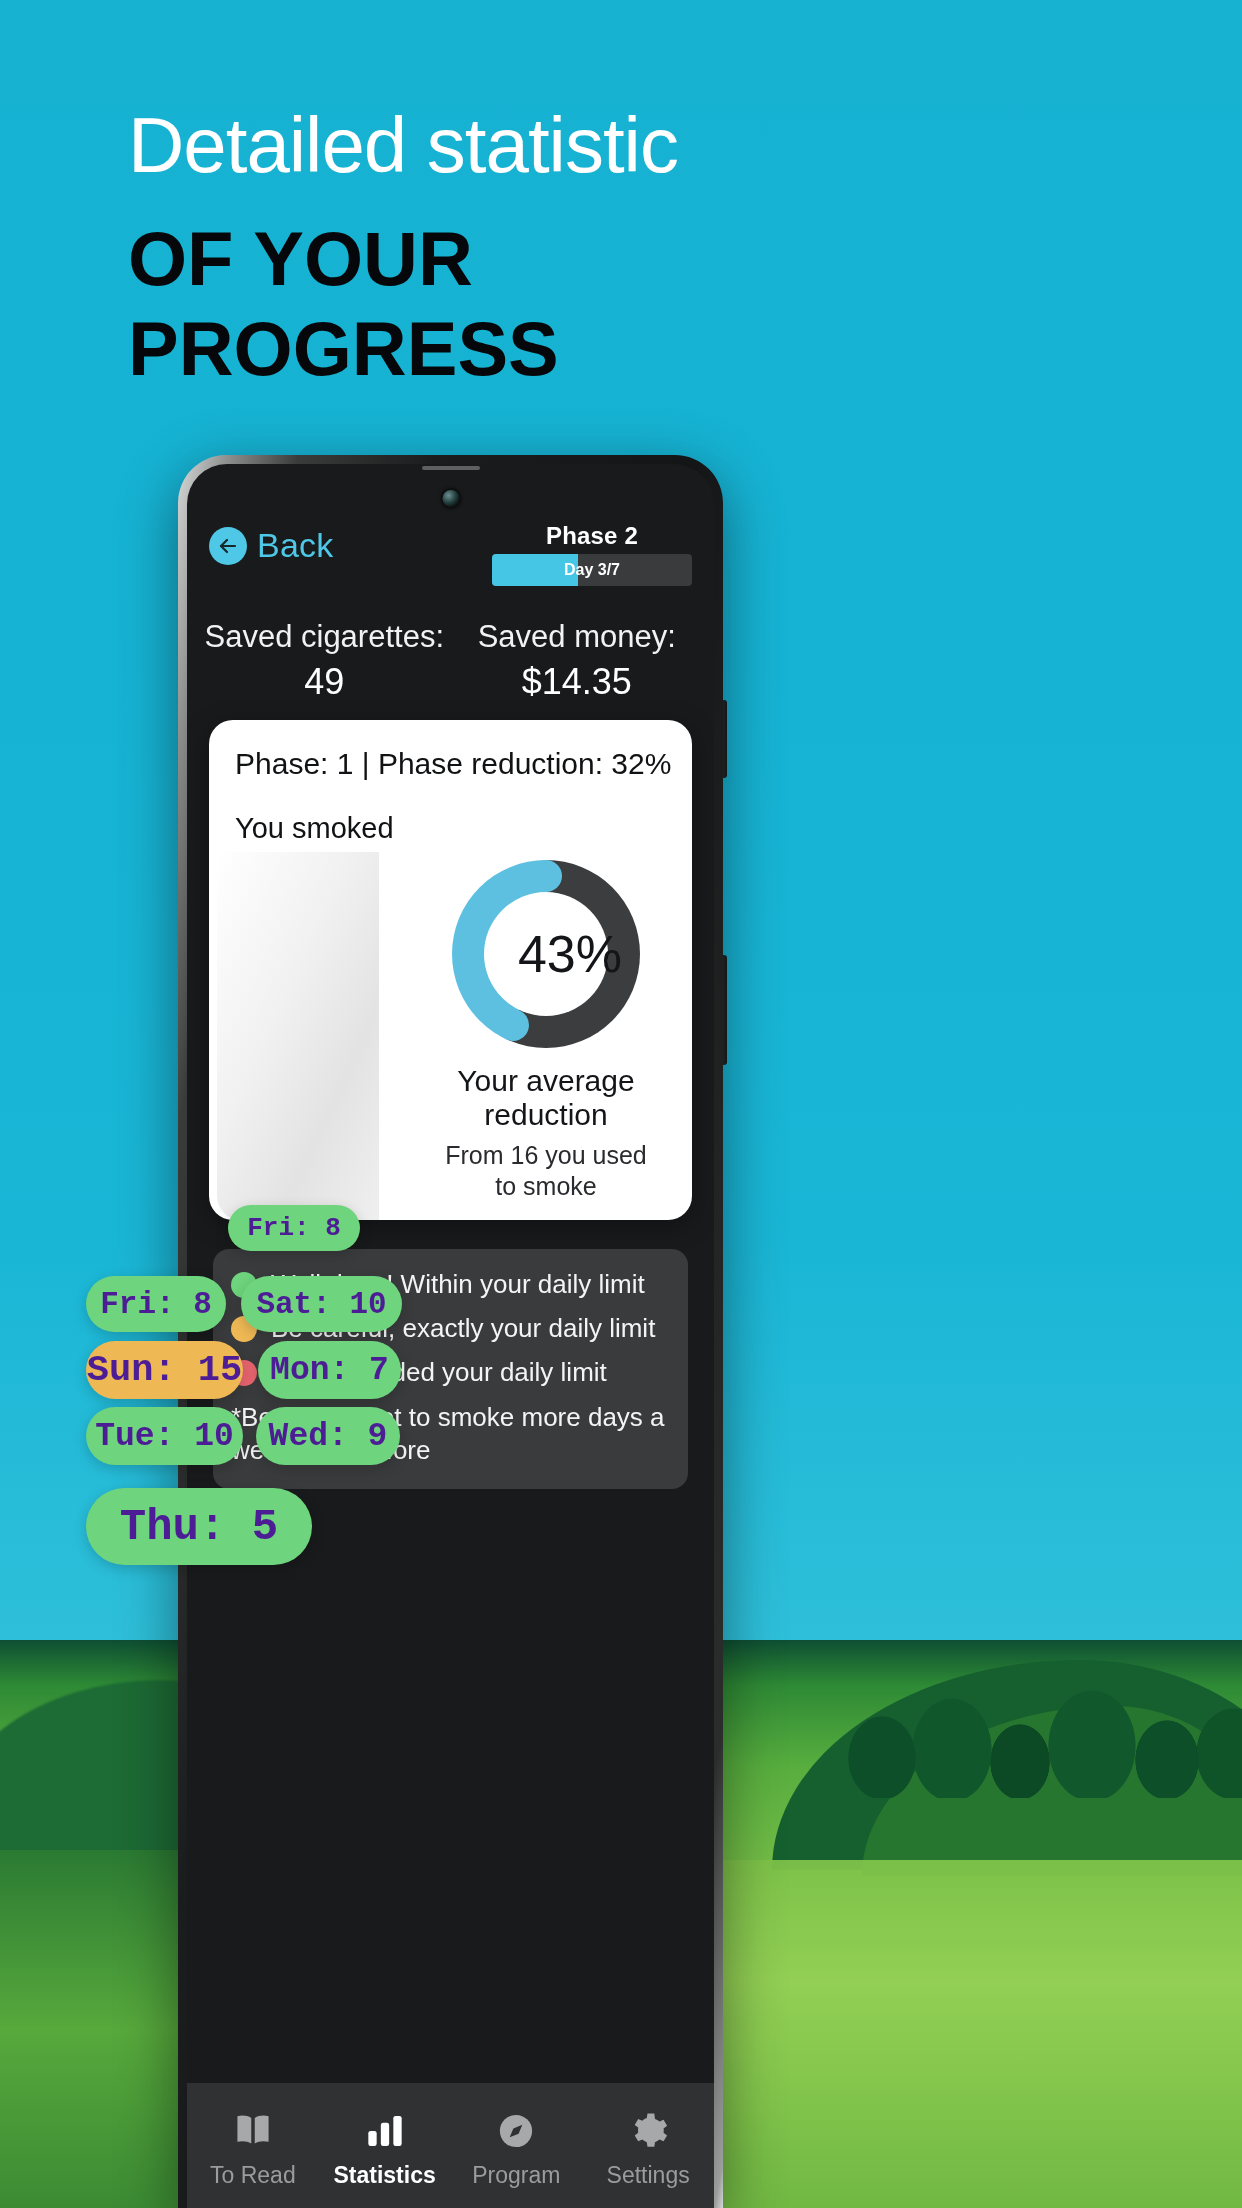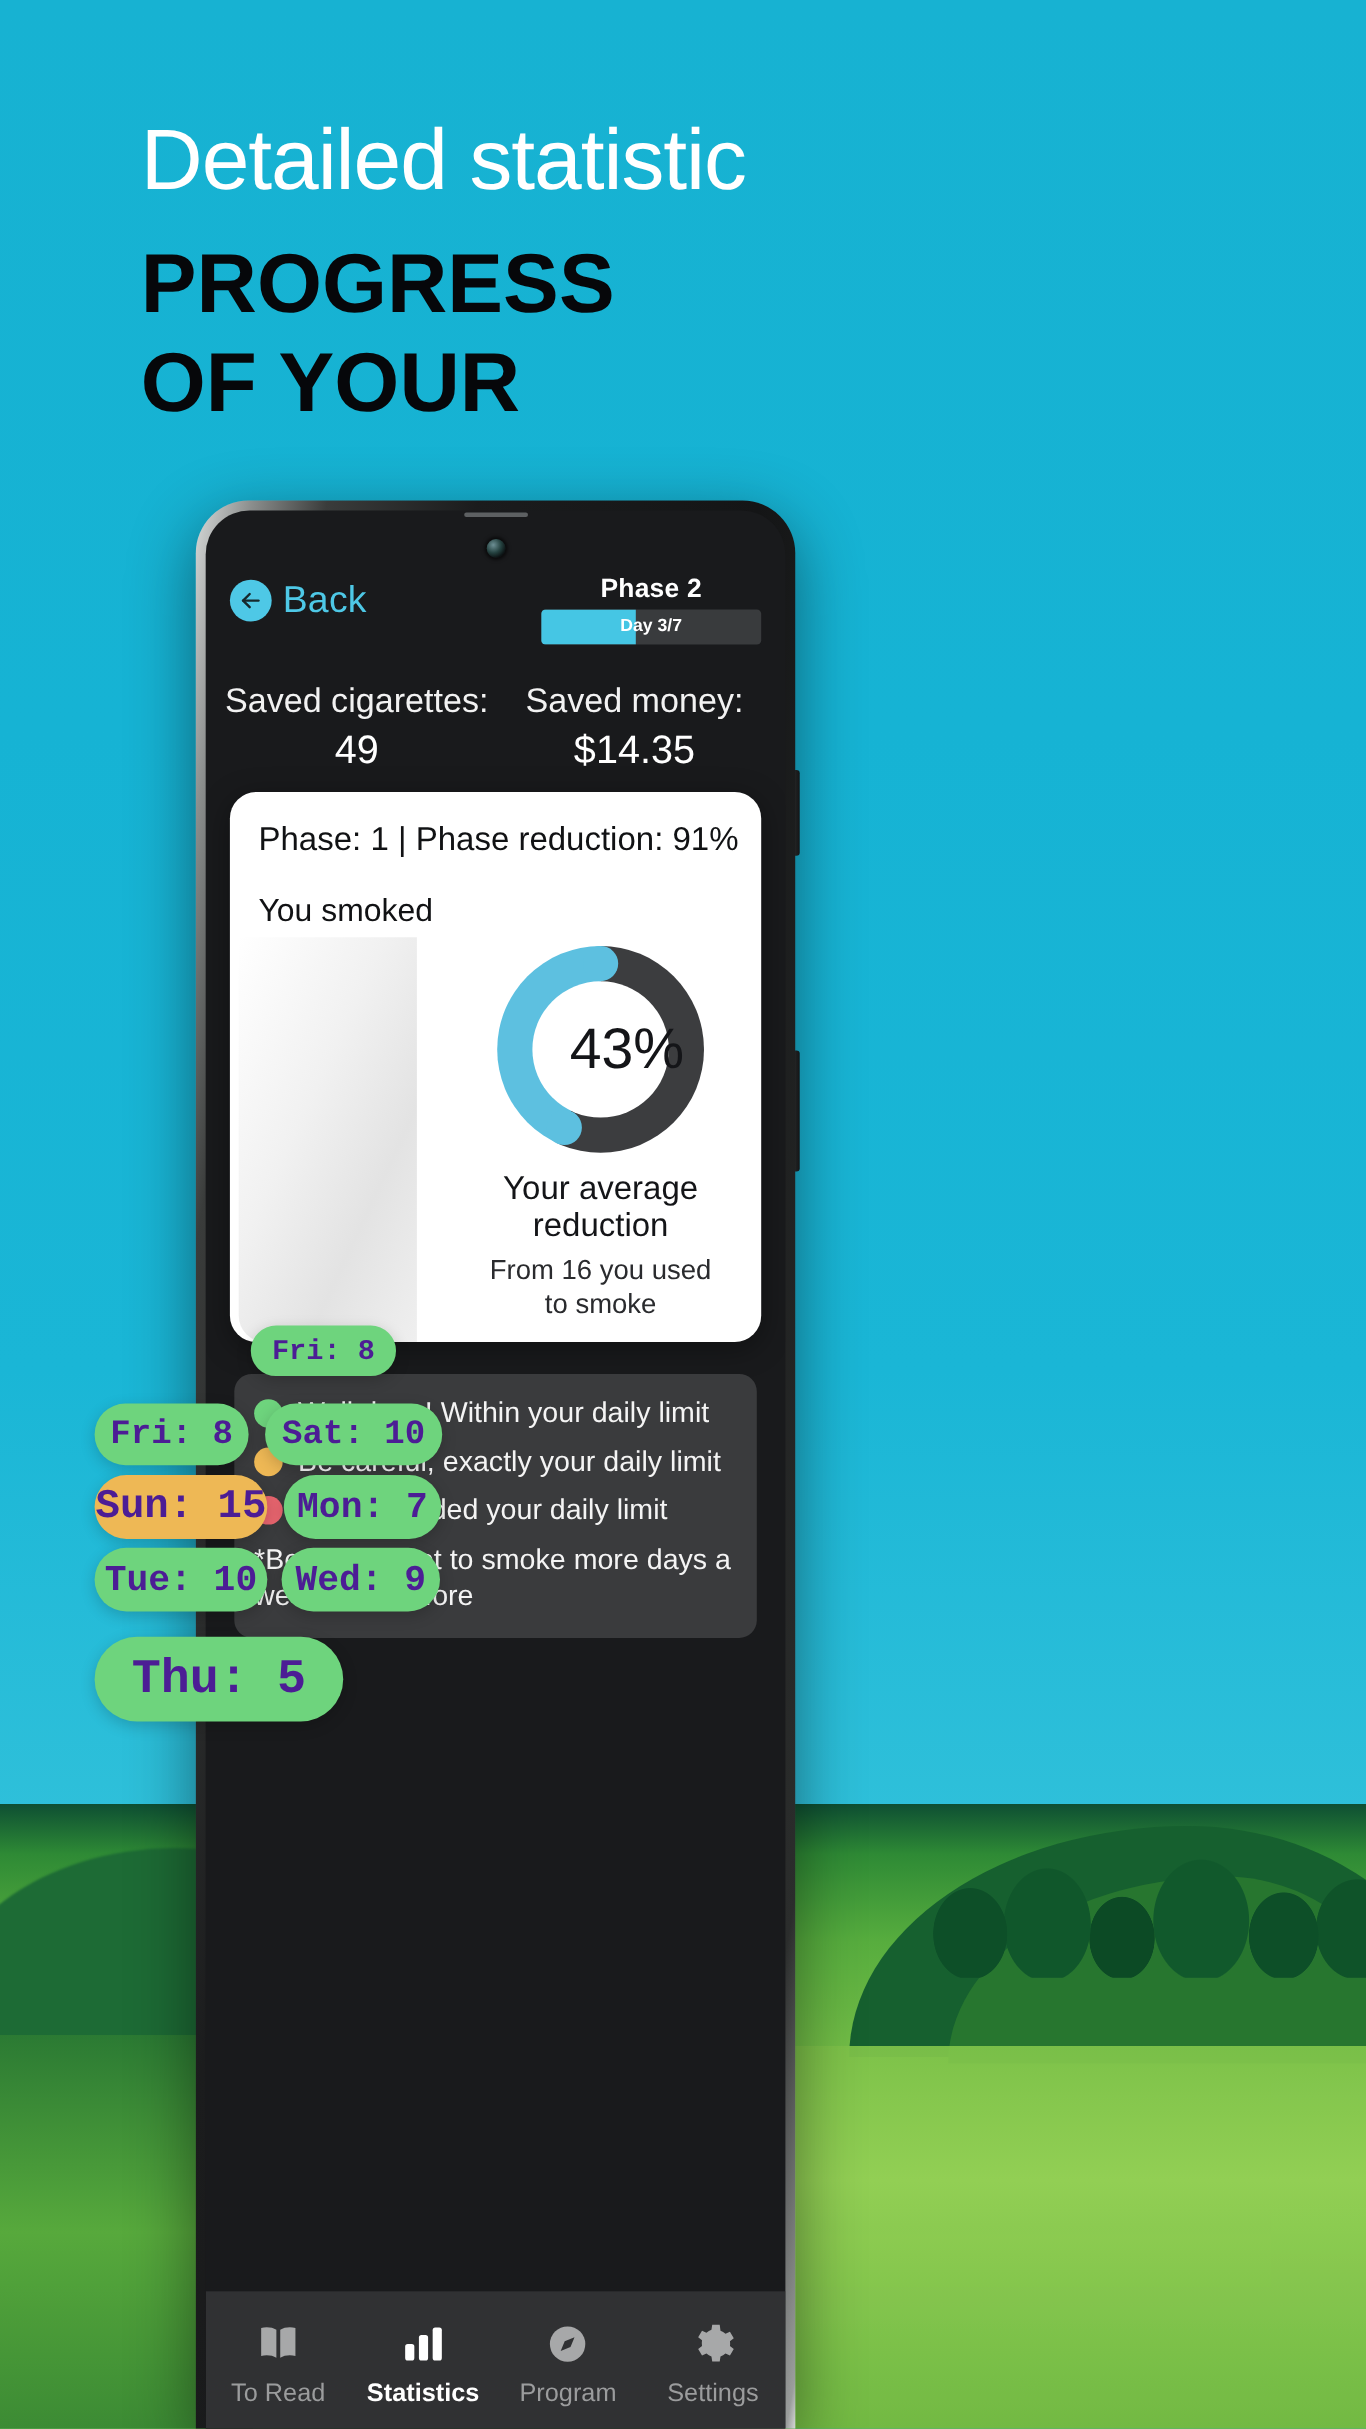--- a/index.html
+++ b/index.html
@@ -231,22 +231,22 @@
   <div class="hill-right"></div>
   <div class="hill-right2"></div>
   <div class="tree-row"></div>
   <div class="field-stripe"></div>
   <div class="grass-left"></div>
 </div>
 
 <div class="headline-wrap">
   <div class="h-light">Detailed statistic</div>
   <div class="h-bold">
+    <div>OF YOUR</div>
     <div>PROGRESS</div>
-    <div>OF YOUR</div>
   </div>
 </div>
 
 <div id="phone">
   <div class="phone-btn btn-a"></div>
   <div class="phone-btn btn-b"></div>
 
   <div class="phone-frame">
     <div class="phone-screen">
 
@@ -279,21 +279,21 @@
           <div class="saved-value">49</div>
         </div>
         <div class="saved-col">
           <div class="saved-label">Saved money:</div>
           <div class="saved-value">$14.35</div>
         </div>
       </div>
 
       <div class="white-card">
         <div class="card-noise"></div>
-        <div class="card-title">Phase: 1 | Phase reduction: 91%</div>
+        <div class="card-title">Phase: 1 | Phase reduction: 32%</div>
         <div class="card-sub">You smoked</div>
 
         <div class="donut-wrap">
           <div class="donut" style="background: conic-gradient(rgb(60, 61, 63) 0deg, rgb(60, 61, 63) 205.2deg, rgb(93, 192, 224) 205.2deg, rgb(93, 192, 224) 360deg);">
             <span class="donut-cap cap-top"></span>
             <div class="donut-label">43%</div>
           <span class="donut-cap" style="left: 44.7892px; top: 148.577px;"></span>
             </div>
           <div class="donut-t1">Your average reduction</div>
           <div class="donut-t2">

